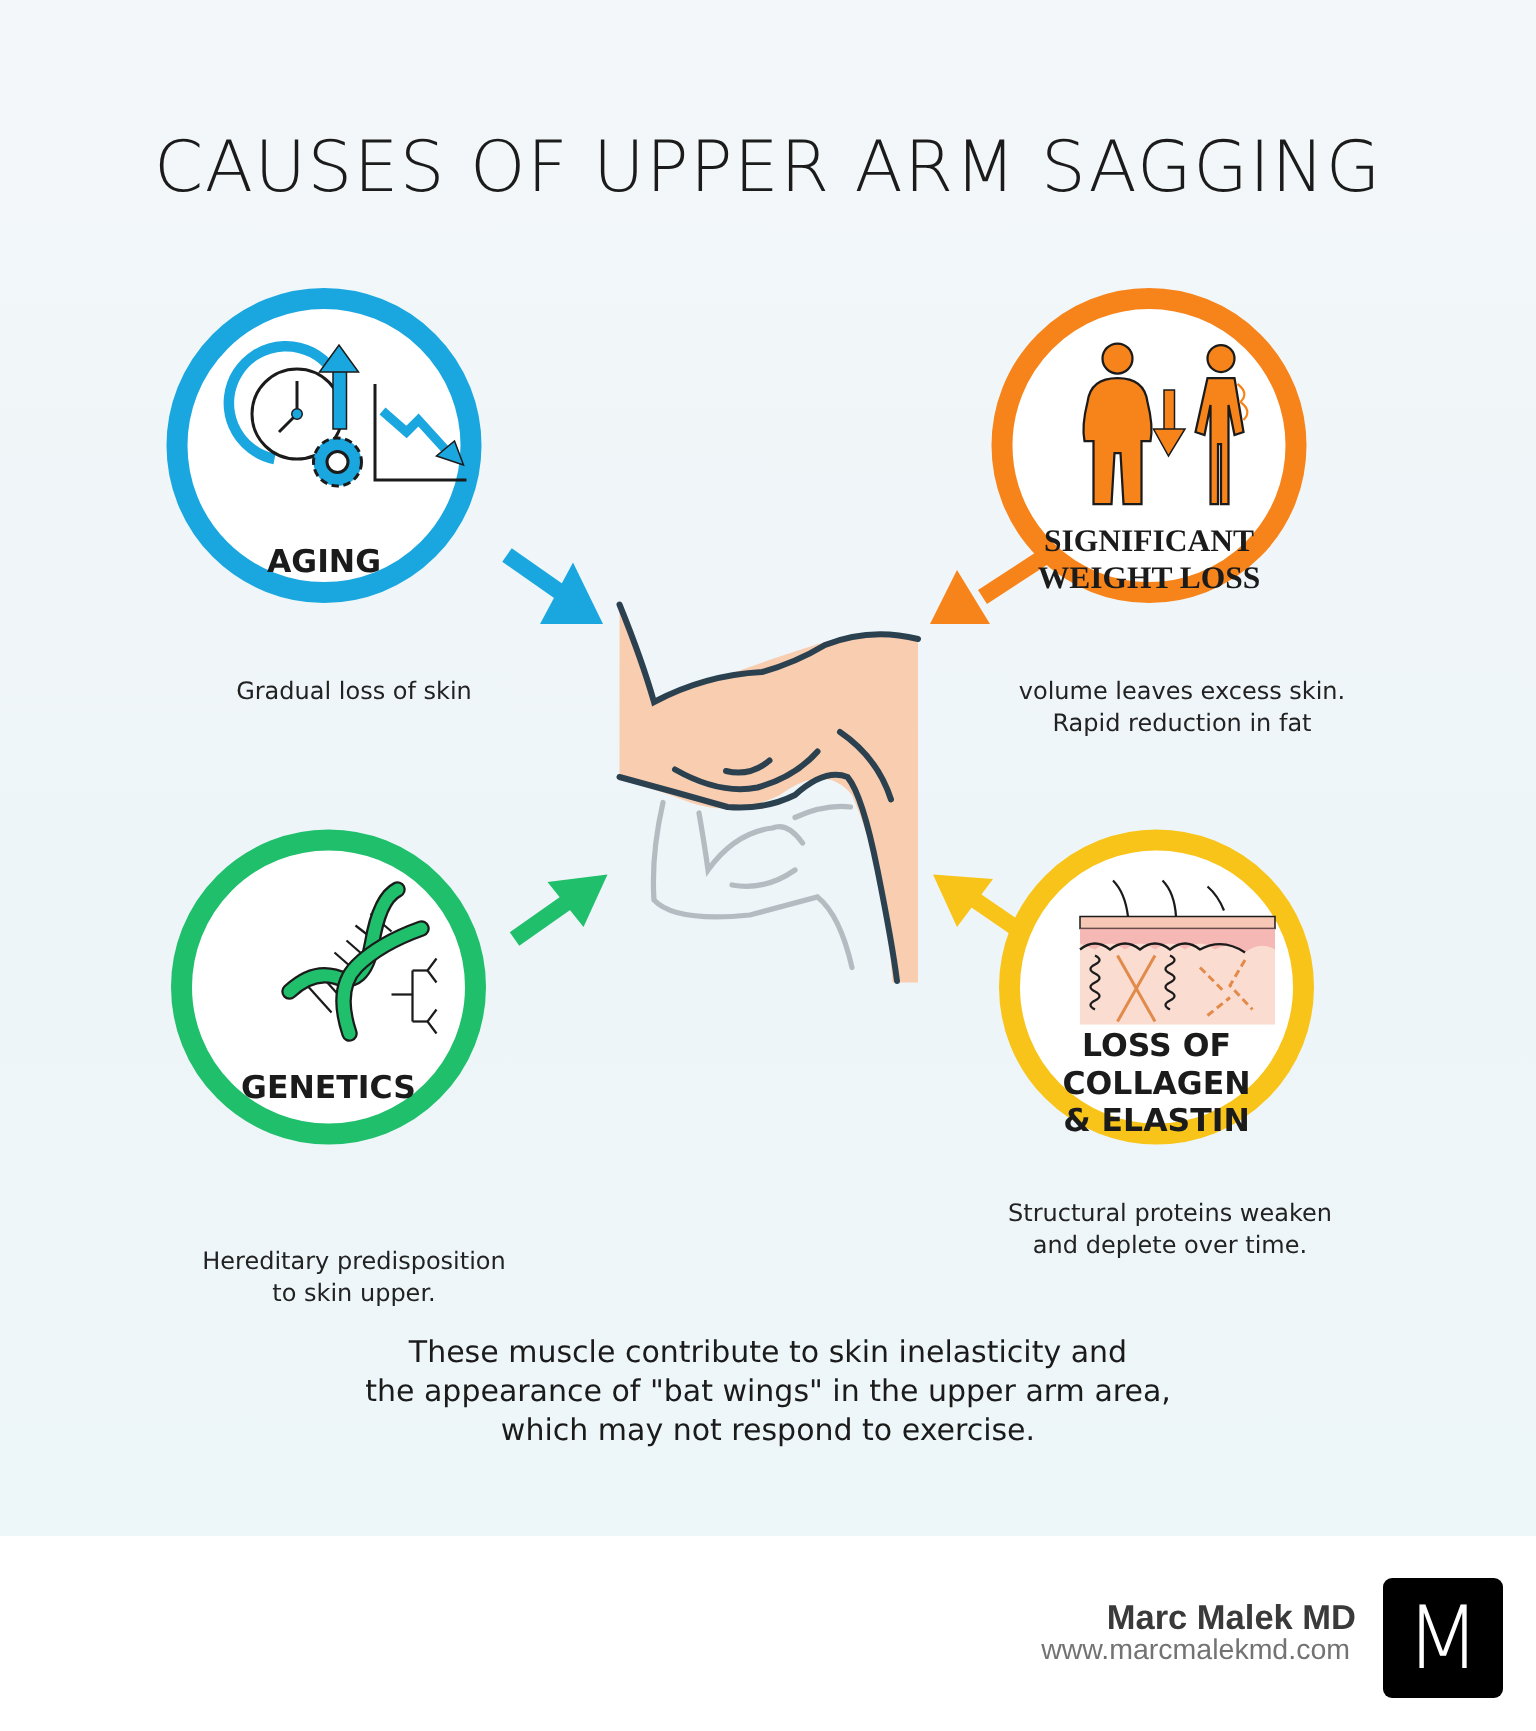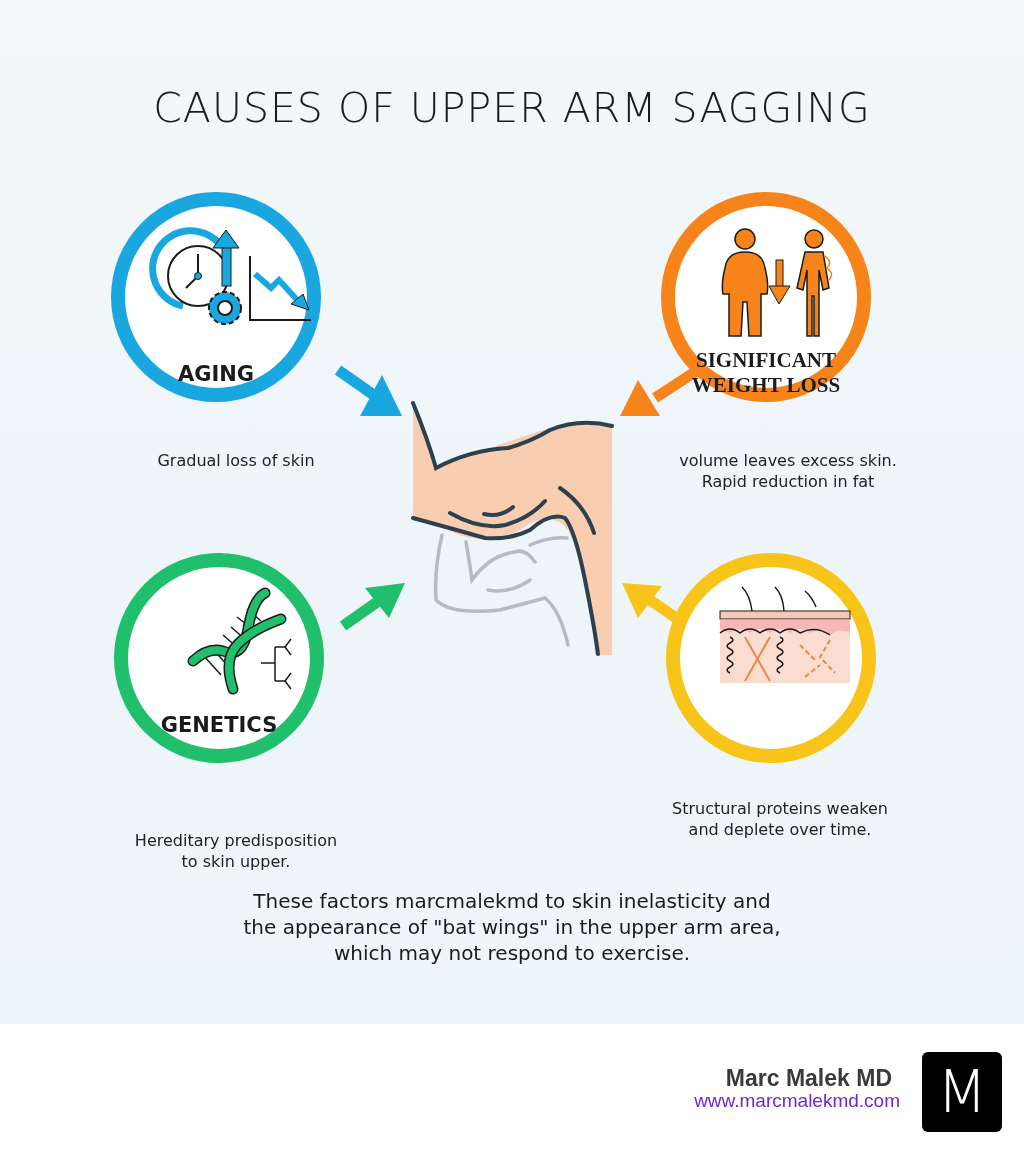--- a/index.html
+++ b/index.html
@@ -1,29 +1,29 @@
 <!DOCTYPE html>
 <html><head>
 <meta charset="utf-8">
 <style>
   html, body { margin:0; padding:0; }
   body { width:1024px; height:1154px; position:relative; overflow:hidden; font-family:"DejaVu Sans", sans-serif; background:#ffffff; }
   .poster { position:absolute; left:0; top:0; width:1024px; height:1024px; background:linear-gradient(180deg,#f3f7f9 0%,#eef5f8 55%,#edf6f8 100%); }
-  .title { position:absolute; left:0; top:84px; width:1024px; text-align:center; font-family:"DejaVu Sans", sans-serif; font-weight:300; font-size:41px; letter-spacing:1px; color:#1b1b1b; }
+  .title { position:absolute; left:0; top:84px; width:1024px; text-align:center; font-family:"DejaVu Sans", sans-serif; font-weight:300; font-size:47px; letter-spacing:1px; color:#1b1b1b; }
   .circle { position:absolute; width:210px; height:210px; border-radius:50%; background:#fff; box-sizing:border-box; border-width:14px; border-style:solid; }
   .c-aging { left:111px; top:192px; border-color:#1aa7e0; }
   .c-weight { left:661px; top:192px; border-color:#f7841b;font-family:Liberation Serif, serif; }
   .c-gen { left:114px; top:553px; border-color:#1fbf6c; }
   .c-coll { left:666px; top:553px; border-color:#f8c41a; }
   .clabel { position:absolute; left:0; width:100%; text-align:center; font-weight:bold; color:#1b1b1b; font-size:21px; line-height:25px; }
   .desc { position:absolute; text-align:center; font-size:16px; line-height:21px; color:#222; width:280px; }
   .bottom-text { position:absolute; left:0; top:888px; width:1024px; text-align:center; font-size:20px; line-height:26px; color:#1b1b1b; }
   .footer { position:absolute; left:0; top:1024px; width:1024px; height:130px; background:#fff; }
-  .brand-name { position:absolute; right:132px; top:1065px; font-family:"Liberation Sans", sans-serif; font-weight:bold; font-size:23px; color:#3a3a3a; text-align:left; }
-  .brand-url { position:absolute; right:124px; top:1090px; font-family:"Liberation Sans", sans-serif; font-size:19px; color:#6d28d9; text-align:right; }
+  .brand-name { position:absolute; right:120px; top:1065px; font-family:"Liberation Sans", sans-serif; font-weight:bold; font-size:23px; color:#3a3a3a; text-align:left; }
+  .brand-url { position:absolute; right:124px; top:1090px; font-family:"Liberation Sans", sans-serif; font-size:19px; color:#737373; text-align:right; }
   .logo { position:absolute; left:922px; top:1052px; width:80px; height:80px; background:#000; border-radius:6px; color:#fff; font-family:"DejaVu Sans", sans-serif; font-weight:200; font-size:58px; text-align:center; line-height:80px; }
   svg { position:absolute; overflow:visible; }
 </style>
 </head>
 <body>
 
 <div class="poster">
   <div class="title">CAUSES OF UPPER ARM SAGGING</div>
 
   <svg style="left:390px;top:380px;" width="250" height="290" viewBox="0 0 250 290">
@@ -132,28 +132,33 @@
       <rect x="0" y="30" width="130" height="68" fill="#fbdcd0"></rect>
       <rect x="0" y="26" width="130" height="8" fill="#f7c8b6" stroke="#1b1b1b" stroke-width="1"></rect>
       <path d="M0 34 L130 34 L130 48 Q120 42 110 50 Q100 42 90 48 Q80 40 70 48 Q60 40 50 48 Q40 40 30 48 Q20 40 10 48 L0 44 Z" fill="#f4a8a8" opacity="0.7"></path>
       <path d="M0 48 Q10 40 20 48 Q30 40 40 48 Q50 40 60 48 Q70 40 80 48 Q95 40 110 50" fill="none" stroke="#1b1b1b" stroke-width="1.5"></path>
       <path d="M22 2 Q30 10 32 26 M55 2 Q63 10 64 26 M85 6 Q92 12 96 22" fill="none" stroke="#1b1b1b" stroke-width="1.5"></path>
       <path d="M10 52 q6 3 0 6 q-6 3 0 6 q6 3 0 6 q-6 3 0 6 q6 3 0 6 q-6 3 0 6" fill="none" stroke="#1b1b1b" stroke-width="1.5"></path>
       <path d="M60 52 q6 3 0 6 q-6 3 0 6 q6 3 0 6 q-6 3 0 6 q6 3 0 6 q-6 3 0 6" fill="none" stroke="#1b1b1b" stroke-width="1.5"></path>
       <path d="M25 52 L50 96 M50 52 L25 96" stroke="#e28a4a" stroke-width="2"></path>
       <path d="M80 60 L95 75 M110 55 L100 72 L115 88 M85 92 L100 80" stroke="#e28a4a" stroke-width="2" stroke-dasharray="5 3" fill="none"></path>
     </svg>
+    <div class="clabel" style="top:118px;">
+      <div>LOSS OF</div>
+      <div>COLLAGEN</div>
+      <div>&amp; ELASTIN</div>
+    </div>
   </div>
   <div class="desc" style="left:640px;top:798px;">
     <div>Structural proteins weaken</div>
     <div>and deplete over time.</div>
   </div>
 
   <div class="bottom-text">
-    <div>These factors marcmalekmd to skin inelasticity and</div>
+    <div>These muscle contribute to skin inelasticity and</div>
     <div>the appearance of "bat wings" in the upper arm area,</div>
     <div>which may not respond to exercise.</div>
   </div>
 </div>
 
 <div class="footer"></div>
 <div class="brand-name">Marc Malek MD</div>
 <div class="brand-url">www.marcmalekmd.com</div>
 <div class="logo">M</div>
 

